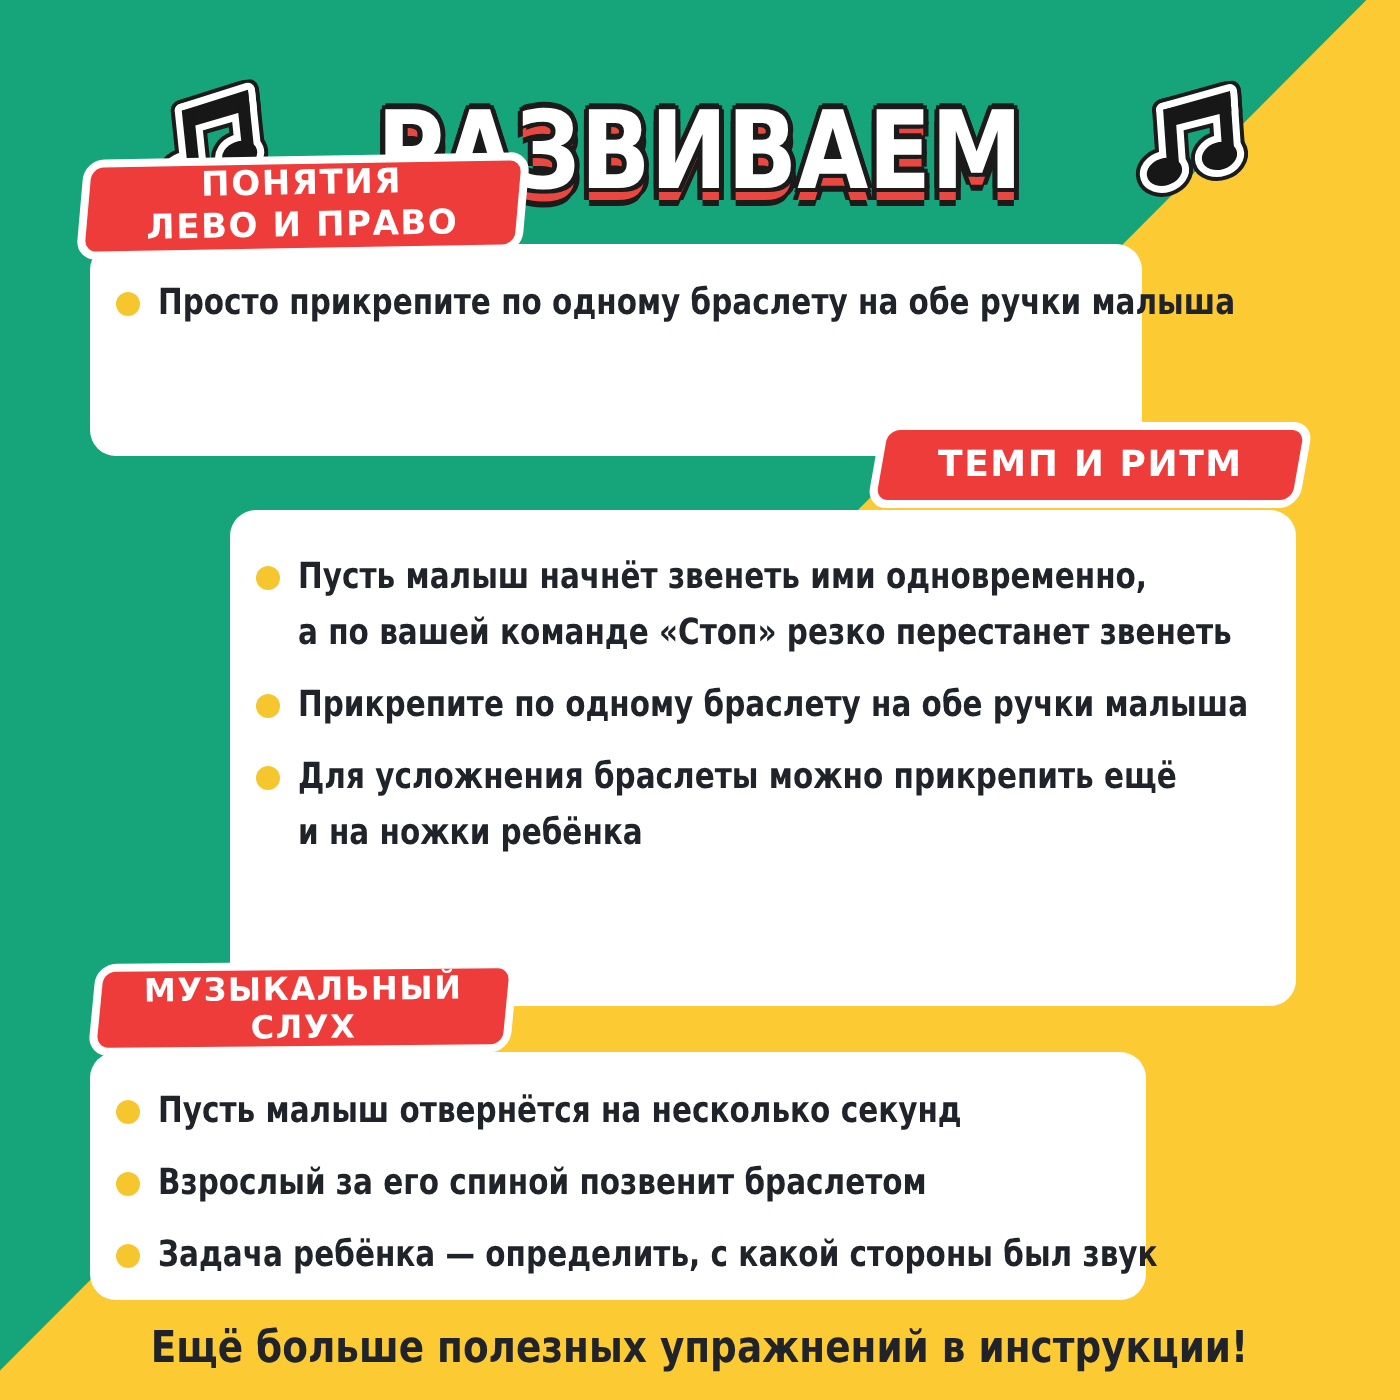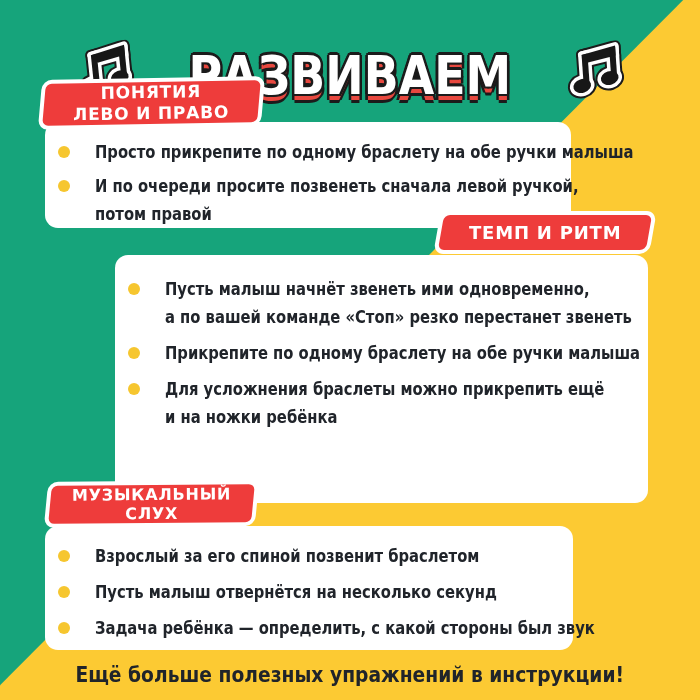--- a/index.html
+++ b/index.html
@@ -28,21 +28,21 @@
   .note{width:58px;height:58px;flex:none;}
   .note-left{transform:rotate(-6deg) translateY(-4px);}
   .note-right{transform:rotate(-4deg) translateY(-4px);}
   
   .card{
     position:absolute;background:#ffffff;border-radius:13px;box-sizing:border-box;
   }
   .card1{left:45px;top:122px;width:526px;height:106px;padding:16px 8px 0 13px;}
   .card2{left:115px;top:255px;width:533px;height:248px;padding:20px 8px 0 13px;}
   .card3{left:45px;top:526px;width:528px;height:124px;padding:16px 8px 0 13px;}
-  .item{display:flex;gap:25px;margin-bottom:8px;}
+  .item{display:flex;gap:9px;margin-bottom:8px;}
   .card1 .item{margin-bottom:6px;}
   .dot{width:12px;height:12px;border-radius:50%;background:#f6c62f;margin-top:8px;flex:none;}
   .item-text{
     font-size:18px;font-weight:700;color:#20242a;line-height:28px;
     transform:scaleX(0.82);transform-origin:0 0;
   }
   .line{display:block;white-space:nowrap;}
   
   .badge{
     position:absolute;box-sizing:border-box;background:#ee3c3b;border:4px solid #ffffff;
@@ -109,27 +109,20 @@
     </span>
   </header>
 
   <section class="card card1">
     <div class="item">
       <span class="dot"></span>
       <span class="item-text">
         <span class="line">Просто прикрепите по одному браслету на обе ручки малыша</span>
       </span>
     </div>
-    <div class="item">
-      <span class="dot"></span>
-      <span class="item-text">
-        <span class="line">И по очереди просите позвенеть сначала левой ручкой,</span>
-        <span class="line">потом правой</span>
-      </span>
-    </div>
   </section>
 
   <section class="card card2">
     <div class="item">
       <span class="dot"></span>
       <span class="item-text">
         <span class="line">Пусть малыш начнёт звенеть ими одновременно,</span>
         <span class="line">а по вашей команде «Стоп» резко перестанет звенеть</span>
       </span>
     </div>
@@ -145,27 +138,27 @@
         <span class="line">Для усложнения браслеты можно прикрепить ещё</span>
         <span class="line">и на ножки ребёнка</span>
       </span>
     </div>
   </section>
 
   <section class="card card3">
     <div class="item">
       <span class="dot"></span>
       <span class="item-text">
-        <span class="line">Взрослый за его спиной позвенит браслетом</span>
+        <span class="line">Пусть малыш отвернётся на несколько секунд</span>
       </span>
     </div>
     <div class="item">
       <span class="dot"></span>
       <span class="item-text">
-        <span class="line">Пусть малыш отвернётся на несколько секунд</span>
+        <span class="line">Взрослый за его спиной позвенит браслетом</span>
       </span>
     </div>
     <div class="item">
       <span class="dot"></span>
       <span class="item-text">
         <span class="line">Задача ребёнка — определить, с какой стороны был звук</span>
       </span>
     </div>
   </section>
 

